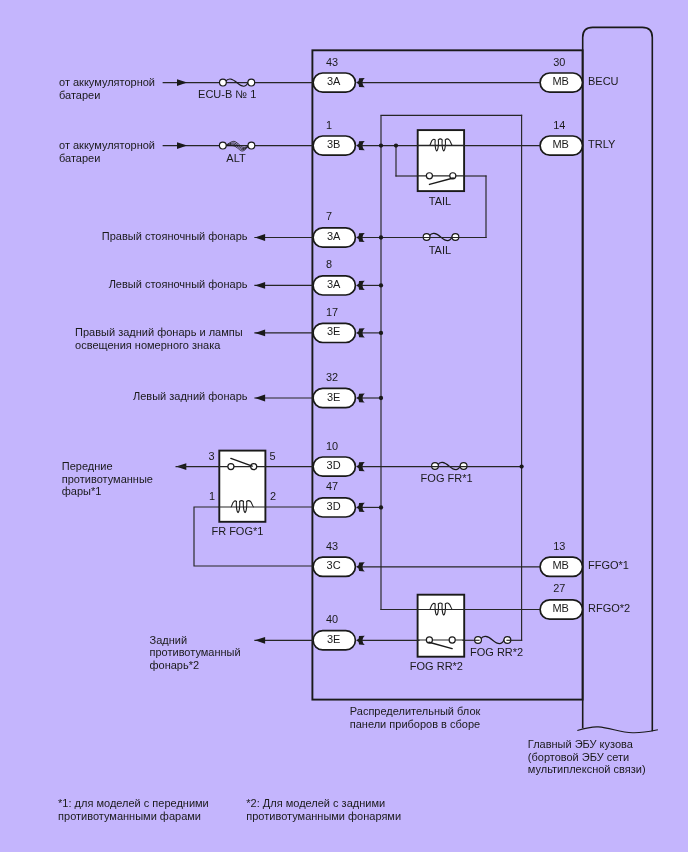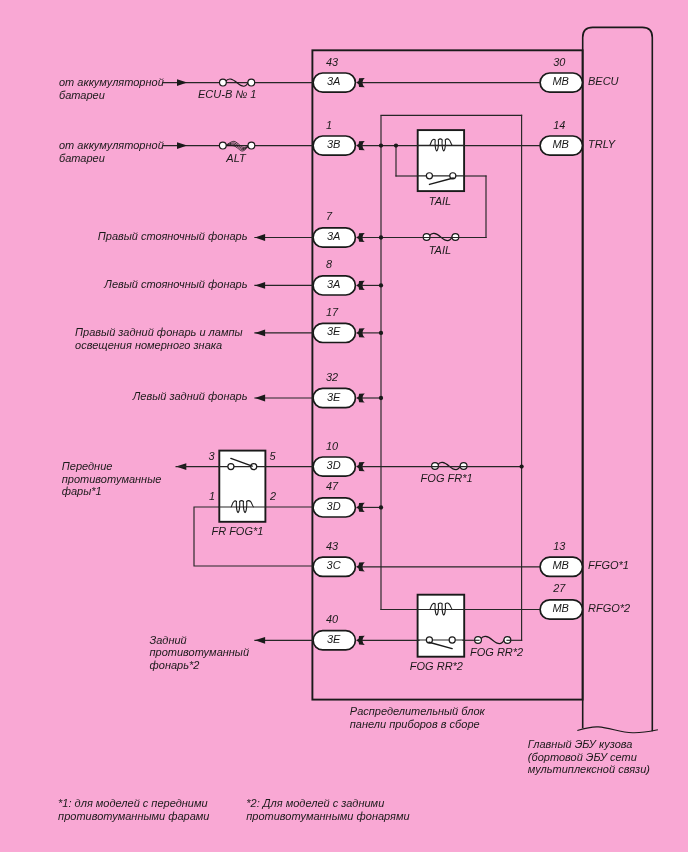--- a/index.html
+++ b/index.html
@@ -1,18 +1,18 @@
 <!DOCTYPE html>
 <html><head>
 <meta charset="utf-8">
 <title>Wiring Diagram</title>
 <style>
   html,body{margin:0;padding:0;background:#ffffff;}
   body{width:688px;height:852px;overflow:hidden;font-family:"Liberation Sans",sans-serif;}
-  #sheet{position:relative;width:688px;height:852px;background:#f9a8d4;font-style:italic;}
+  #sheet{position:relative;width:688px;height:852px;background:#c4b5fd;}
   svg{display:block;shape-rendering:geometricPrecision;}
   text{font-family:"Liberation Sans",sans-serif;}
   html{-webkit-font-smoothing:antialiased;}
 </style>
 </head>
 <body>
 
 <div id="sheet">
   <svg id="svg" width="688" height="852" viewBox="0 0 688 852">
       <g>

